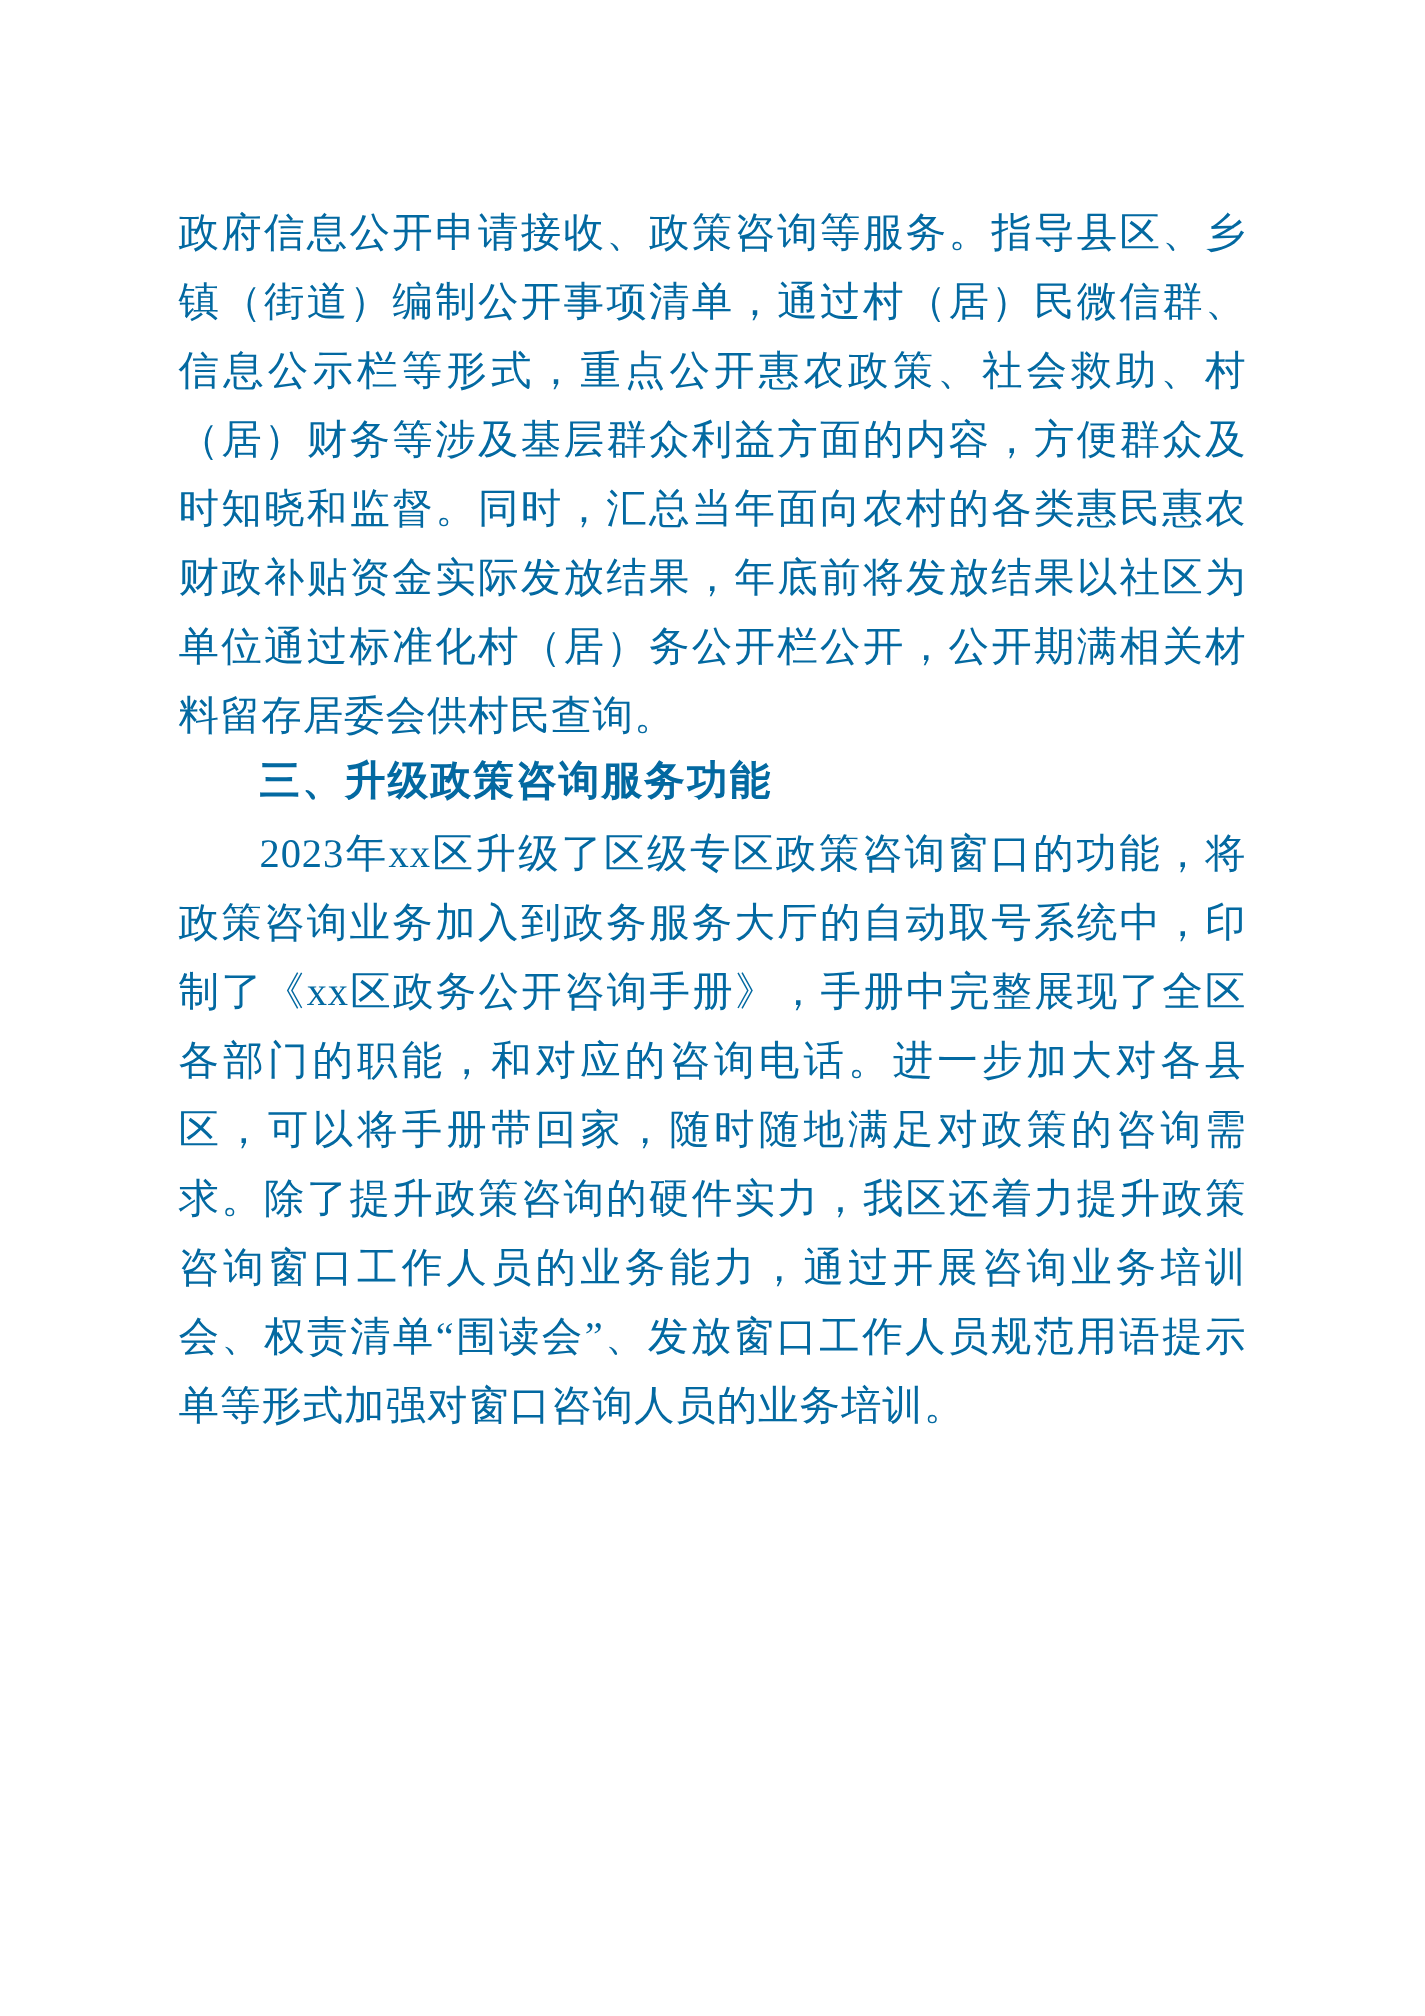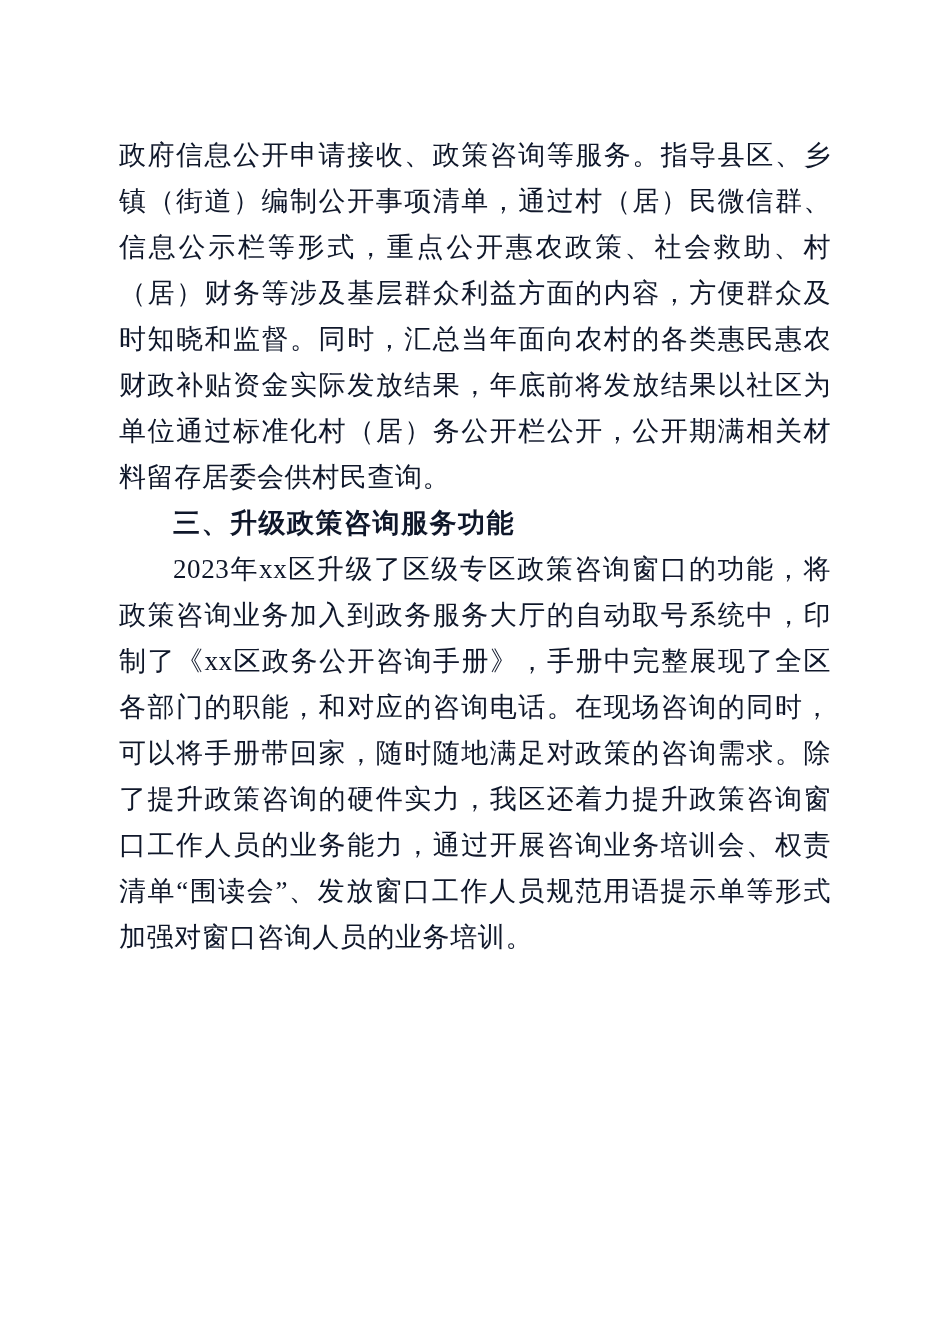--- a/index.html
+++ b/index.html
@@ -14,43 +14,43 @@
     height: 1344px;
     margin: 0 auto;
     background: #ffffff;
     overflow: hidden;
   }
   .doc-content {
     position: absolute;
     top: 132px;
     left: 119px;
     width: 712px;
-    color: #0f172a;
+    color: #0369a1;
     font-family: "Liberation Serif", "DejaVu Serif", serif;
     font-size: 27px;
     line-height: 46px;
     letter-spacing: 0.6px;
     text-align: justify;
   }
   .para {
     margin: 0;
     padding: 0;
   }
   .para.indent {
     text-indent: 2em;
   }
   .para.heading {
     font-weight: bold;
     text-indent: 2em;
-    font-family: Liberation Serif, serif;
+    font-family: Liberation Mono, monospace;
     letter-spacing: 1.5px;
   }
 </style>
 </head>
 <body>
 
 <div class="page">
   <div class="doc-content">
       <p class="para body">政府信息公开申请接收、政策咨询等服务。指导县区、乡镇（街道）编制公开事项清单，通过村（居）民微信群、信息公示栏等形式，重点公开惠农政策、社会救助、村（居）财务等涉及基层群众利益方面的内容，方便群众及时知晓和监督。同时，汇总当年面向农村的各类惠民惠农财政补贴资金实际发放结果，年底前将发放结果以社区为单位通过标准化村（居）务公开栏公开，公开期满相关材料留存居委会供村民查询。</p>
       <p class="para heading indent">三、升级政策咨询服务功能</p>
-      <p class="para body indent">2023年xx区升级了区级专区政策咨询窗口的功能，将政策咨询业务加入到政务服务大厅的自动取号系统中，印制了《xx区政务公开咨询手册》，手册中完整展现了全区各部门的职能，和对应的咨询电话。在现场咨询的同时，可以将手册带回家，随时随地满足对政策的咨询需求。除了提升政策咨询的硬件实力，我区还着力提升政策咨询窗口工作人员的业务能力，通过开展咨询业务培训会、权责清单“围读会”、发放窗口工作人员规范用语提示单等形式加强对窗口咨询人员的业务培训。</p>
+      <p class="para body indent">2023年xx区升级了区级专区政策咨询窗口的功能，将政策咨询业务加入到政务服务大厅的自动取号系统中，印制了《xx区政务公开咨询手册》，手册中完整展现了全区各部门的职能，和对应的咨询电话。进一步加大对各县区，可以将手册带回家，随时随地满足对政策的咨询需求。除了提升政策咨询的硬件实力，我区还着力提升政策咨询窗口工作人员的业务能力，通过开展咨询业务培训会、权责清单“围读会”、发放窗口工作人员规范用语提示单等形式加强对窗口咨询人员的业务培训。</p>
     </div>
 </div>
 
 </body></html>

